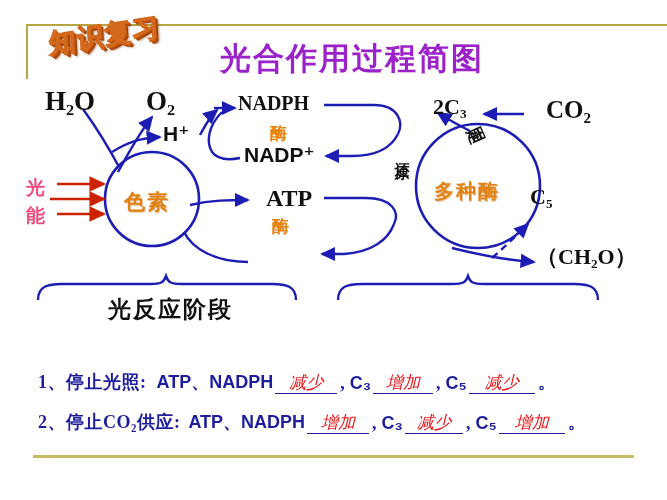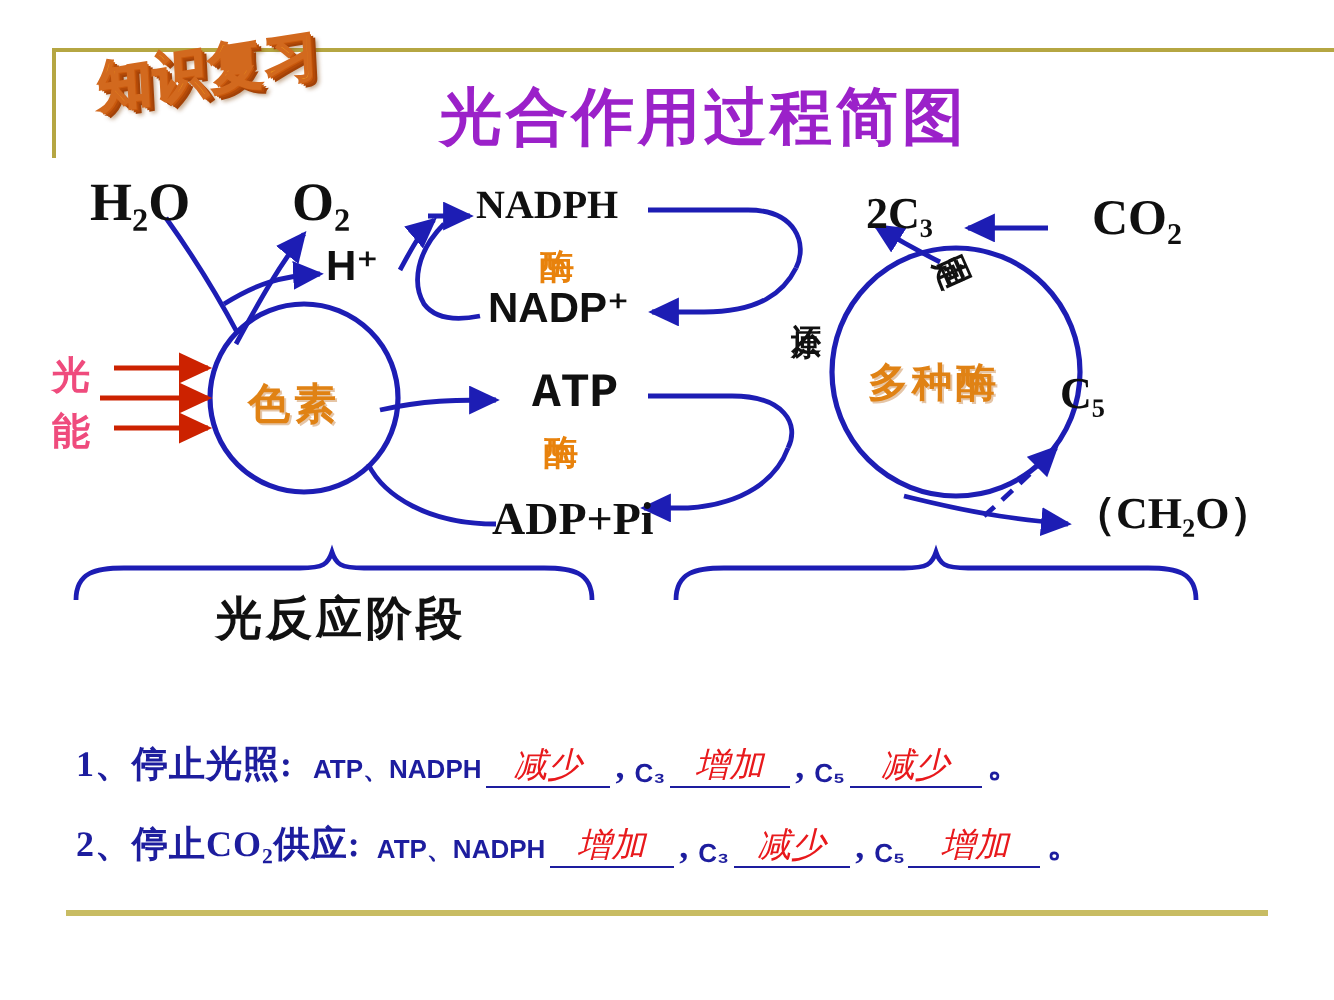--- a/index.html
+++ b/index.html
@@ -136,21 +136,21 @@
     font-weight: bold;
     font-size: 18px;
     color: #1d1d9e;
     white-space: nowrap;
     display: flex;
     align-items: flex-end;
   }
   .q-row .lead { letter-spacing: .5px; }
   .q-row .chem {
     font-family: "Liberation Sans", "DejaVu Sans", sans-serif;
-    font-size: 13px;
+    font-size: 18px;
     font-weight: bold;
     color: #1d1d9e;
     margin: 0 2px;
   }
   .blank {
     position: relative;
     display: inline-block;
     border-bottom: 1.5px solid #1d1d9e;
     text-align: center;
     color: #e8191c;
@@ -241,25 +241,24 @@
   <div class="abs lbl serif" style="left:146px; top:88px; font-size:27px;">O₂</div>
 
   <div class="abs lbl sans" style="left:163px; top:123px; font-size:21px;">H⁺</div>
 
   <div class="abs lbl serif" style="left:238px; top:93px; font-size:20px;">NADPH</div>
 
   <div class="abs enzyme" style="left:270px; top:122px;">酶</div>
 
   <div class="abs lbl sans" style="left:244px; top:144px; font-size:21px;">NADP⁺</div>
 
-  <div class="abs lbl serif" style="left:266px; top:186px; font-size:24px;font-family:Liberation Mono, monospace;">ATP</div>
+  <div class="abs lbl serif" style="left:266px; top:186px; font-size:24px;">ATP</div>
 
   <div class="abs enzyme" style="left:272px; top:215px;">酶</div>
 
-  <div class="abs lbl serif" style="left:246px; top:248px; font-size:23px;">ADP+Pi</div>
 
   <div class="abs pigment-text" style="left:124px; top:188px;">色素</div>
 
   <div class="abs light-text" style="left:26px; top:175px;">光</div>
   <div class="abs light-text" style="left:26px; top:203px;">能</div>
 
   <div class="abs lbl serif" style="left:433px; top:96px; font-size:22px;">2C₃</div>
 
   <div class="abs lbl serif" style="left:546px; top:97px; font-size:25px;">CO₂</div>
 

